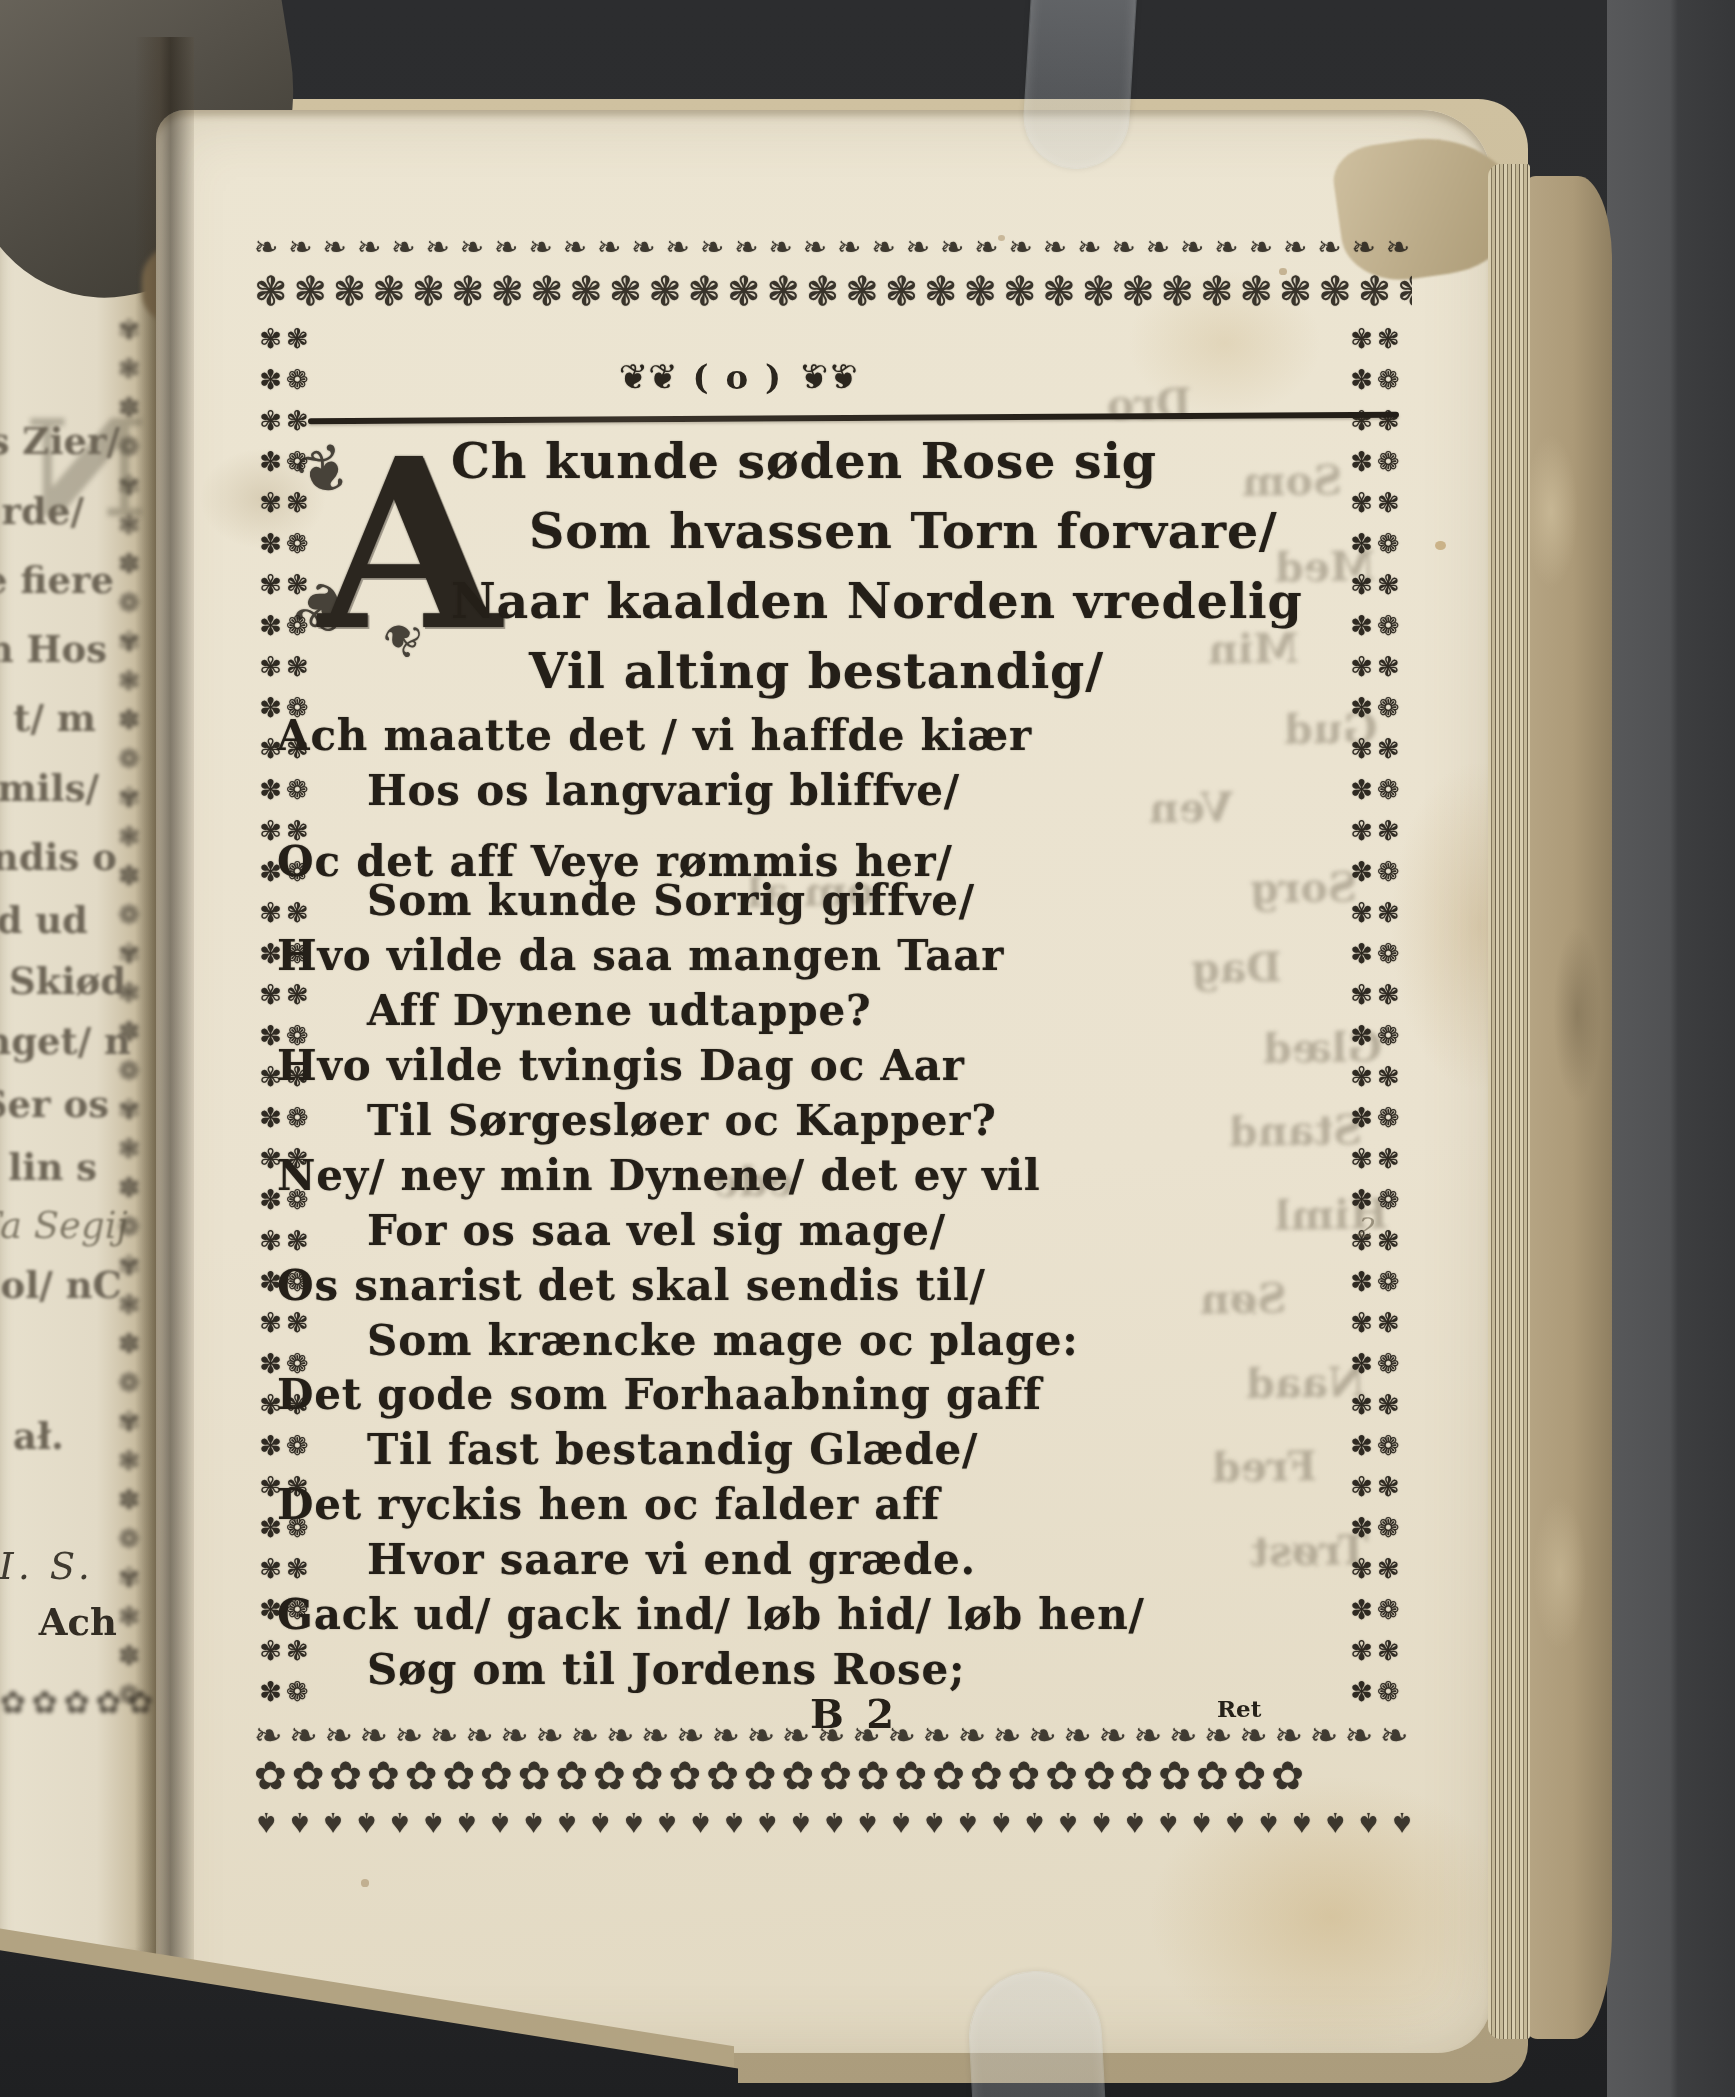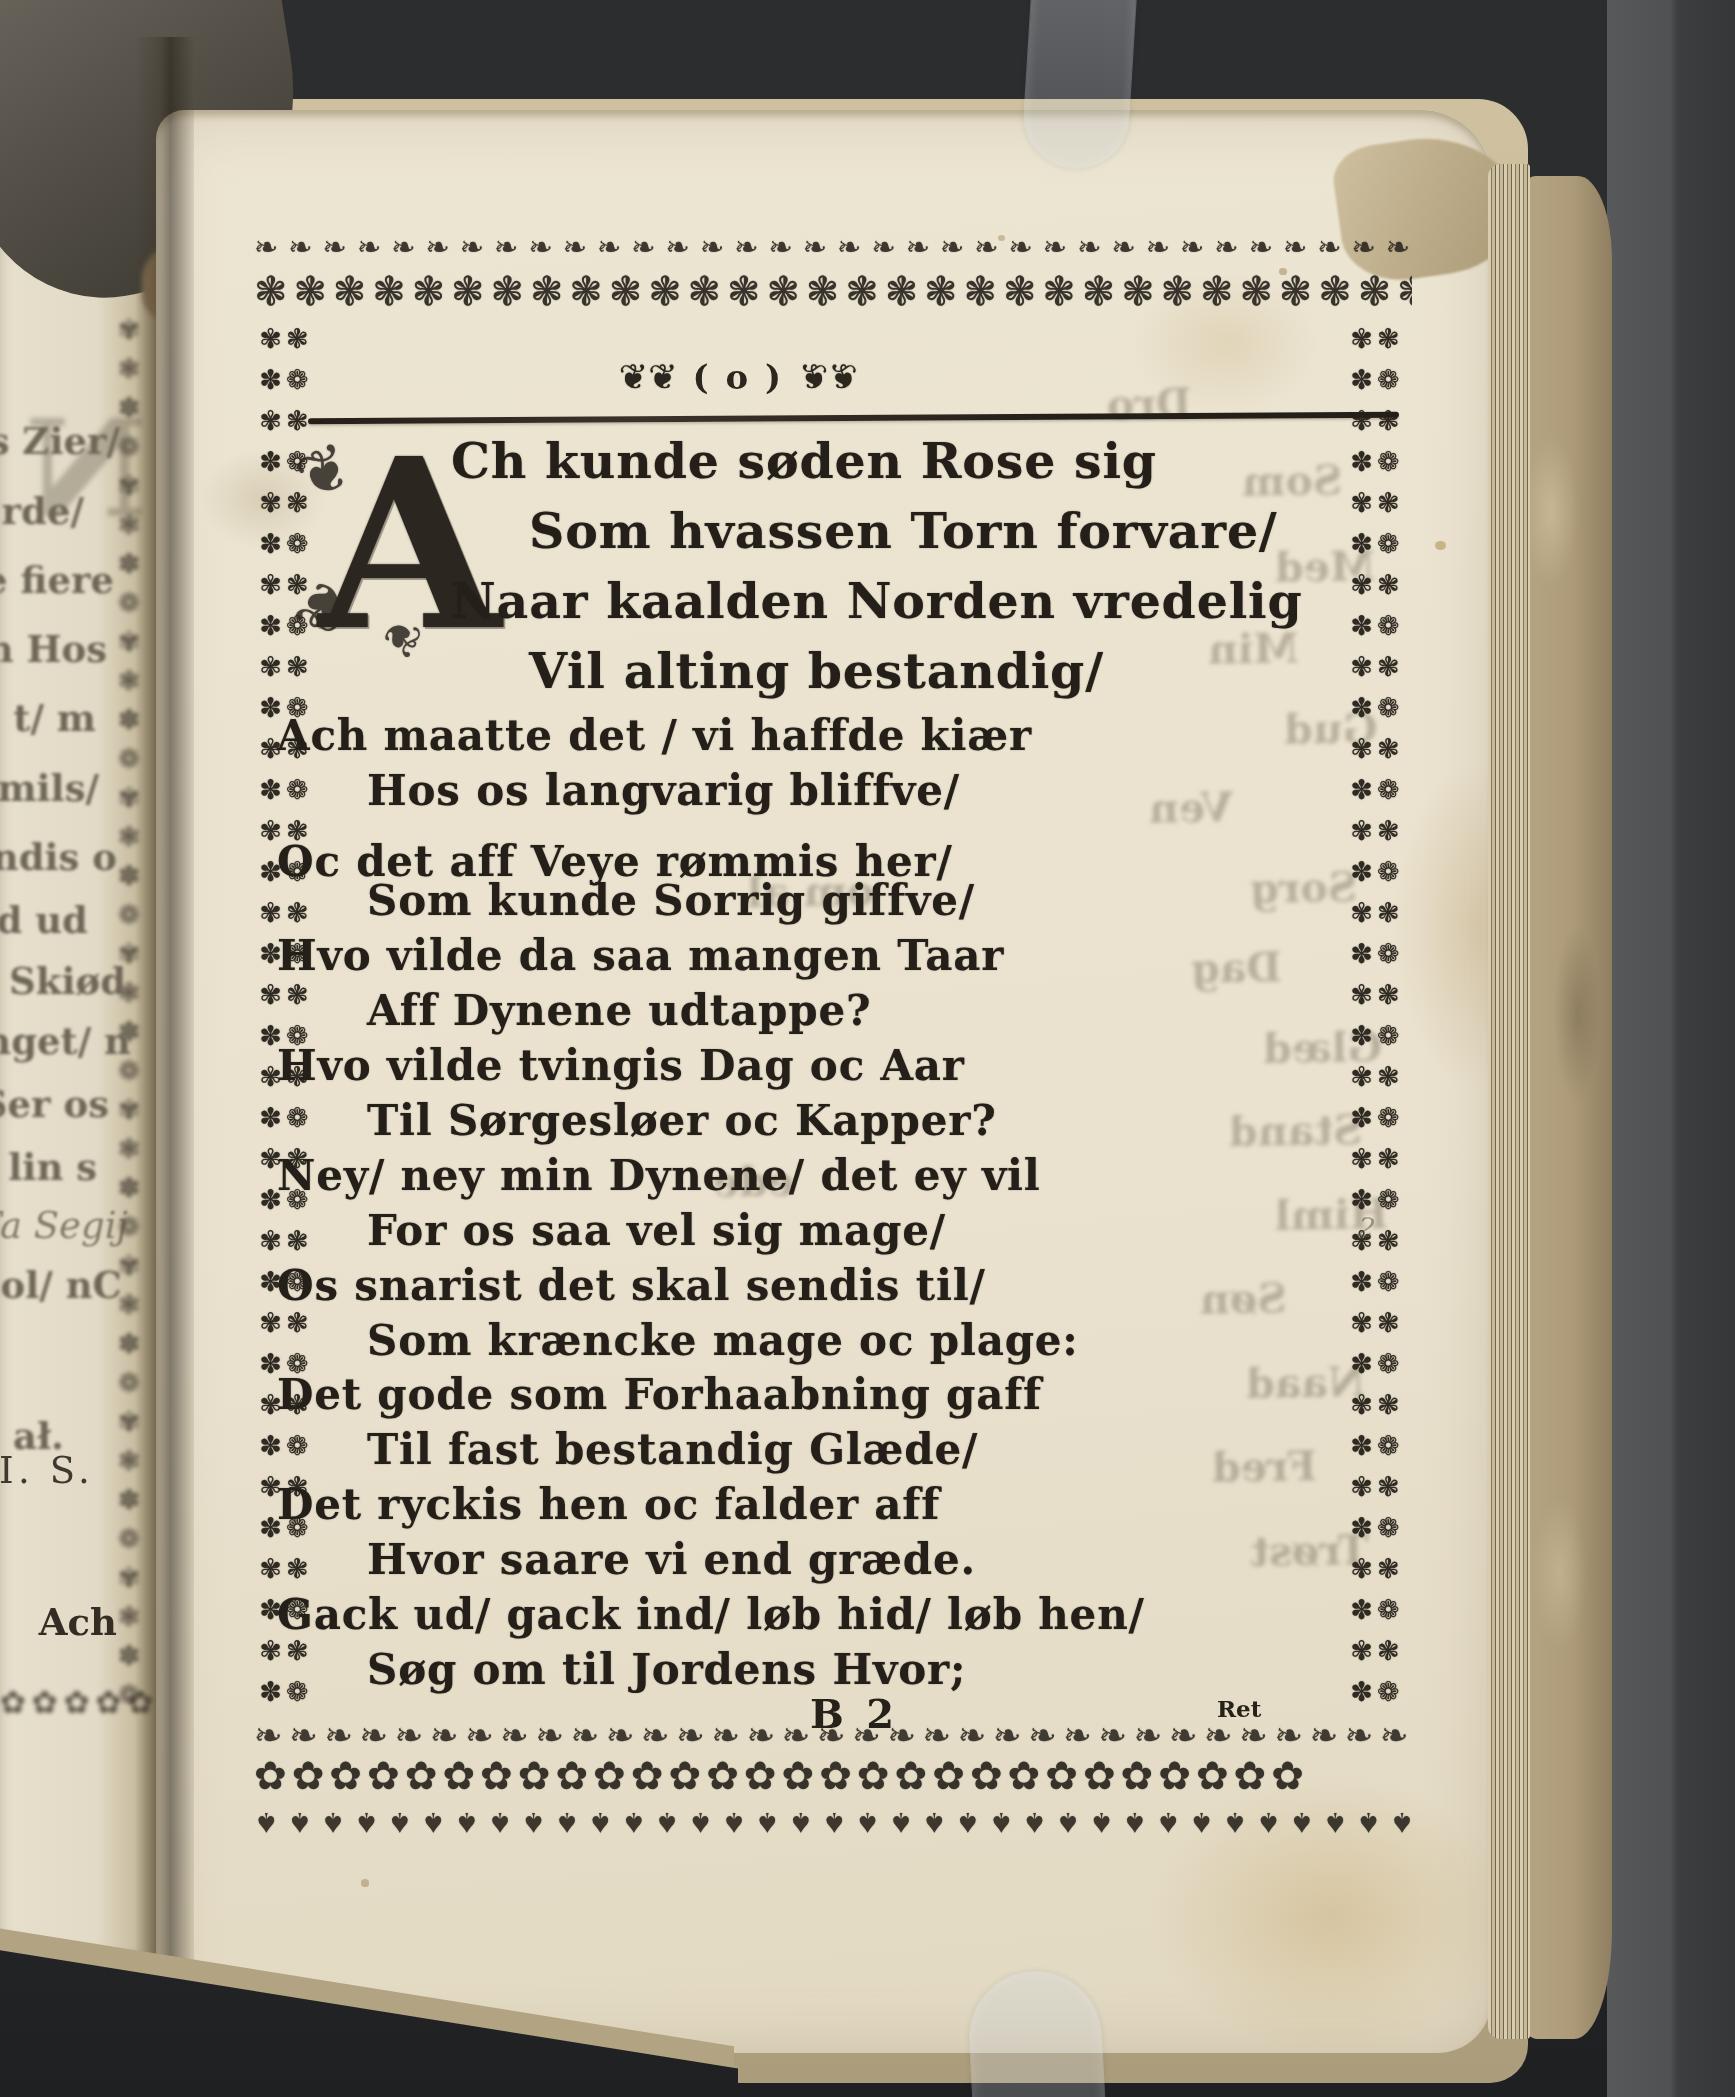--- a/index.html
+++ b/index.html
@@ -163,21 +163,21 @@
       <div class="lp-frag" style="left: 99px; top: 766px;">mils/</div>
       <div class="lp-frag" style="left: 117px; top: 835px;">ndis o</div>
       <div class="lp-frag" style="left: 88px; top: 898px;">d ud</div>
       <div class="lp-frag" style="left: 126px; top: 959px;">ns Skiød</div>
       <div class="lp-frag" style="left: 131px; top: 1019px;">manget/ n</div>
       <div class="lp-frag" style="left: 109px; top: 1082px;">Ser os</div>
       <div class="lp-frag" style="left: 97px; top: 1145px;">d lin s</div>
       <div class="lp-frag hand" style="left: 128px; top: 1204px;">Fa Segij</div>
       <div class="lp-frag" style="left: 122px; top: 1263px;">ol/ nC</div>
       <div class="lp-frag" style="left: 64px; top: 1414px;">ał.</div>
-      <div class="lp-frag clear" style="left: 94px; top: 1449px;">I. S.</div>
+      <div class="lp-frag clear" style="left: 94px; top: 1545px; font-style: italic;">I. S.</div>
       <div class="lp-frag dark" style="left: 117px; top: 1600px;">Ach</div>
     </div>
 
   <div class="header-row">
     <span class="fl">❦❦</span>
     <span class="oh">( o )</span>
     <span class="fl mir">❦❦</span>
   </div>
   <div class="head-rule"></div>
 
@@ -203,21 +203,21 @@
       <div class="pline" style="top: 1096px; left: 367px;">Til Sørgesløer oc Kapper?</div>
       <div class="pline" style="top: 1151px; left: 277px;">Ney/ ney min Dynene/ det ey vil</div>
       <div class="pline" style="top: 1206px; left: 367px;">For os saa vel sig mage/</div>
       <div class="pline" style="top: 1261px; left: 277px;">Os snarist det skal sendis til/</div>
       <div class="pline" style="top: 1316px; left: 367px;">Som kræncke mage oc plage:</div>
       <div class="pline" style="top: 1370px; left: 277px; text-align: right;">Det gode som Forhaabning gaff</div>
       <div class="pline" style="top: 1425px; left: 367px;">Til fast bestandig Glæde/</div>
       <div class="pline" style="top: 1480px; left: 277px;">Det ryckis hen oc falder aff</div>
       <div class="pline" style="top: 1535px; left: 367px;">Hvor saare vi end græde.</div>
       <div class="pline" style="top: 1590px; left: 277px;">Gack ud/ gack ind/ løb hid/ løb hen/</div>
-      <div class="pline" style="top: 1645px; left: 367px;">Søg om til Jordens Hvor;</div>
+      <div class="pline" style="top: 1645px; left: 367px;">Søg om til Jordens Rose;</div>
     </div>
   <div id="ghosts">
       <div class="ghost" style="left: 1107px; top: 380px;">Dro</div>
       <div class="ghost" style="left: 1242px; top: 457px;">Som</div>
       <div class="ghost" style="left: 1275px; top: 543px;">Med</div>
       <div class="ghost" style="left: 1208px; top: 625px;">Min</div>
       <div class="ghost" style="left: 1284px; top: 705px;">Gud</div>
       <div class="ghost" style="left: 1149px; top: 784px;">Ven</div>
       <div class="ghost" style="left: 1250px; top: 864px;">Sorg</div>
       <div class="ghost" style="left: 1191px; top: 944px;">Dag</div>

